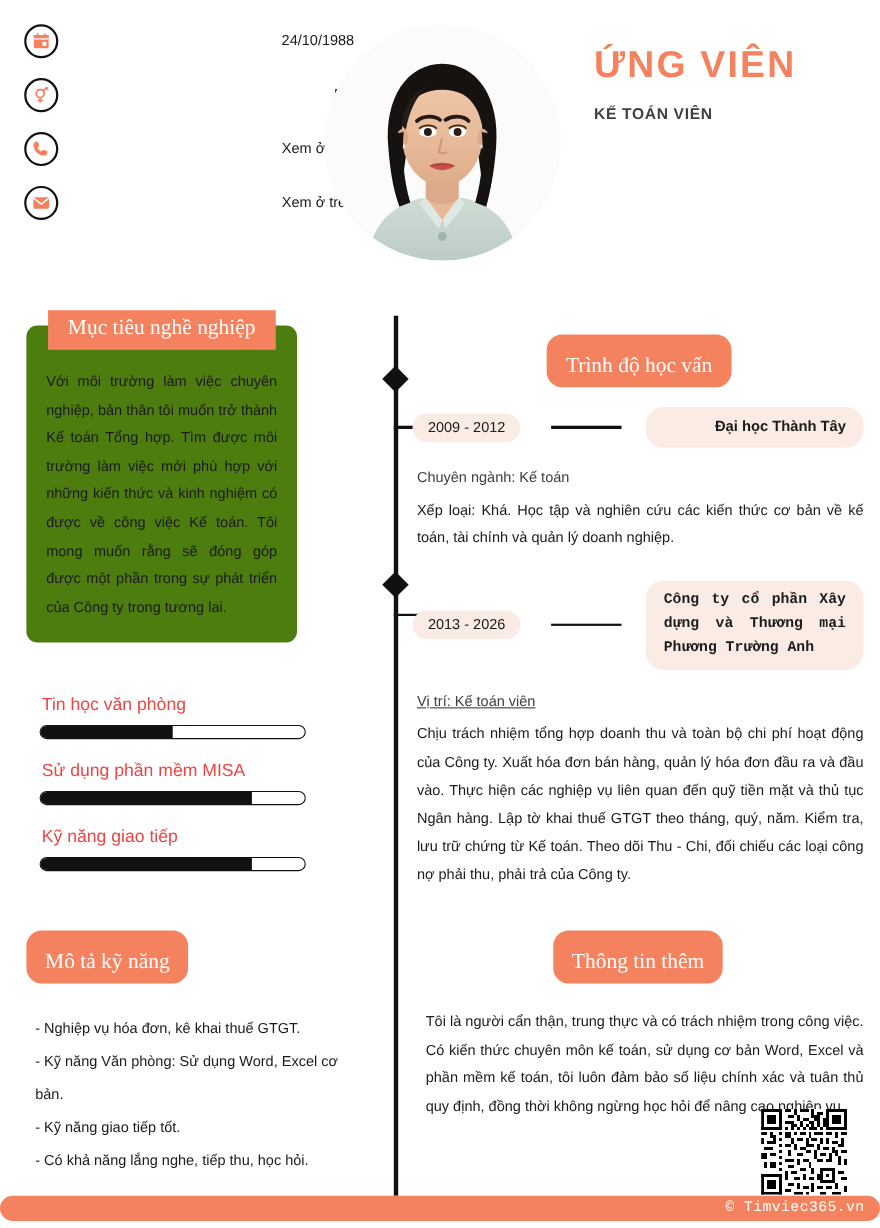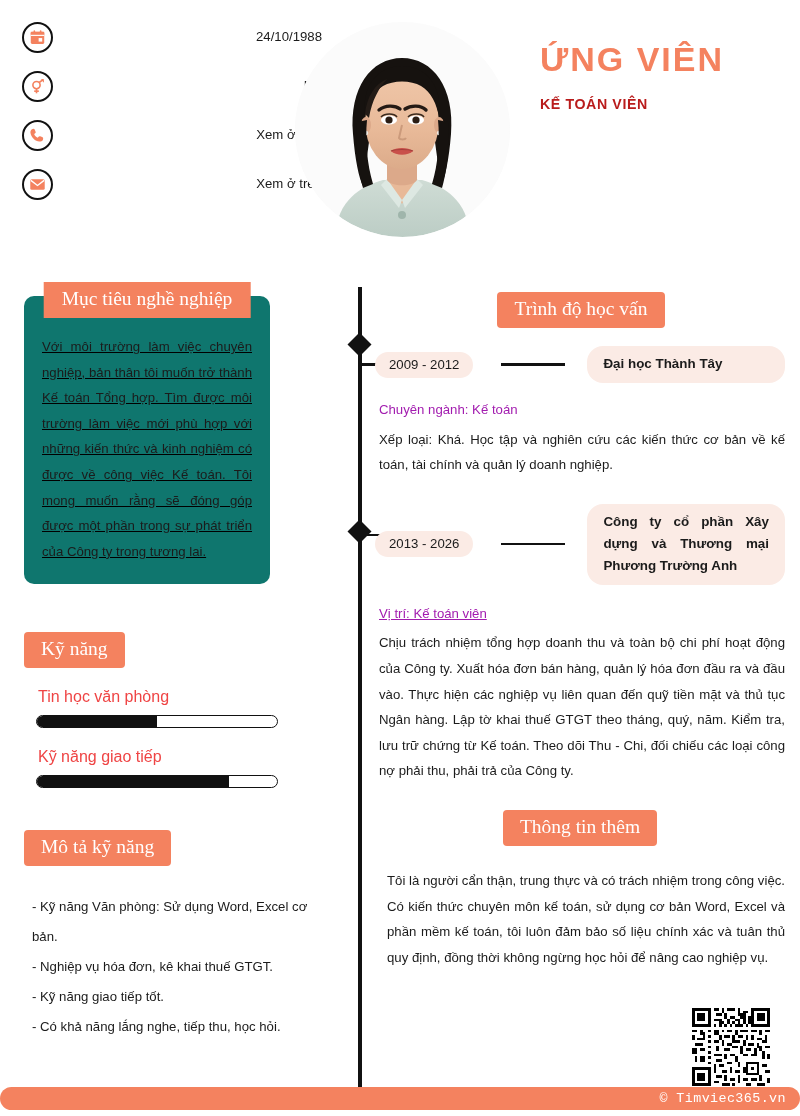--- a/index.html
+++ b/index.html
@@ -63,21 +63,21 @@
     font-weight: 700;
     letter-spacing: 2px;
     color: #f4825f;
     line-height: 42px;
   }
   .cv-role {
     margin-top: 16px;
     font-size: 14.2px;
     font-weight: 700;
     letter-spacing: 0.6px;
-    color: #b91c1c;
+    color: #404040;
   }
 
   
   .spine {
     position: absolute;
     left: 358px; top: 287px;
     width: 3.6px; height: 800px;
     background: #111111;
   }
   .spine-dot {
@@ -87,25 +87,24 @@
     background: #111111;
     transform: rotate(45deg);
   }
 
   
   .left-col { position: absolute; left: 24px; top: 296px; width: 306px; }
 
   
   .objective-panel {
     position: relative;
-    background: #0f766e;
+    background: #4d7c0f;
     border-radius: 10px;
     padding: 38px 18px 20px 18px;
     width: 246px;
-    text-decoration: underline;
   }
   .objective-banner {
     position: absolute;
     left: 50%; top: 0;
     transform: translate(-50%, -14px);
     background: #f4825f;
     color: #ffffff;
     font-family: "Liberation Serif", serif;
     font-size: 19.5px;
     padding: 4px 18px 6px 18px;
@@ -121,23 +120,24 @@
   }
 
   
   .pill {
     display: inline-block;
     background: #f4825f;
     color: #ffffff;
     font-family: "Liberation Serif", serif;
     font-size: 19.5px;
     line-height: 26px;
-    padding: 4px 17px 6px 17px;
-    border-radius: 4px;
+    padding: 16px 17px 6px 17px;
+    border-radius: 14px;
     white-space: nowrap;
+    margin-top: 12px;
   }
 
   .skills-block { margin-top: 48px; }
   .skill-item { margin-top: 20px; }
   .skill-name {
     font-size: 16px;
     color: #ef4444;
     margin-bottom: 9px;
     padding-left: 14px;
   }
@@ -198,38 +198,38 @@
   }
   .title-pill {
     background: #fbebe5;
     border-radius: 16px;
     padding: 7px 16px 8px 16px;
     font-size: 13.4px;
     font-weight: 700;
     color: #1b1b1b;
     line-height: 22px;
     flex: 1 1 auto;
-    text-align: left;
+    text-align: right;
     margin-left: -6px;
   }
-  .title-pill.two-line { text-align: justify; text-justify: inter-word; }
+  .title-pill.two-line { text-align: justify; text-justify: inter-word; font-family: Liberation Mono, monospace; }
 
   .body-text {
     margin-top: 12px;
     font-size: 13.2px;
     line-height: 25.6px;
     color: #1b1b1b;
     text-align: justify;
     text-justify: inter-word;
     padding-left: 4px;
   }
   .body-line {
     font-size: 13.2px;
     line-height: 25.6px;
-    color: #a21caf;
+    color: #404040;
     padding-left: 4px;
   }
   .sec-spacer-exp { margin-top: 26px; }
   .sec-spacer-more { margin-top: 26px; }
 
   
   .qr-box {
     position: absolute;
     left: 692px; top: 1008px;
     width: 78px; height: 78px;
@@ -382,43 +382,48 @@
   <div class="spine-dot" style="top:523px;"></div>
 
   <div class="left-col">
 
     <div class="objective-panel">
       <div class="objective-banner">Mục tiêu nghề nghiệp</div>
       <div class="objective-text">Với môi trường làm việc chuyên nghiệp, bản thân tôi muốn trở thành Kế toán Tổng hợp. Tìm được môi trường làm việc mới phù hợp với những kiến thức và kinh nghiệm có được về công việc Kế toán. Tôi mong muốn rằng sẽ đóng góp được một phần trong sự phát triển của Công ty trong tương lai.</div>
     </div>
 
     <div class="skills-block">
-      <div class="pill">Kỹ năng</div>
 
       <div class="skill-item">
         <div class="skill-name">Tin học văn phòng</div>
         <div class="skill-bar">
           <div class="skill-fill" style="width:50%;"></div>
         </div>
       </div>
 
+      <div class="skill-item">
+        <div class="skill-name">Sử dụng phần mềm MISA</div>
+        <div class="skill-bar">
+          <div class="skill-fill" style="width:80%;"></div>
+        </div>
+      </div>
 
       <div class="skill-item">
         <div class="skill-name">Kỹ năng giao tiếp</div>
         <div class="skill-bar">
           <div class="skill-fill" style="width:80%;"></div>
         </div>
       </div>
     </div>
 
     <div class="desc-block">
       <div class="pill">Mô tả kỹ năng</div>
       <div class="desc-lines">
+        <p>- Nghiệp vụ hóa đơn, kê khai thuế GTGT.</p>
         <p>- Kỹ năng Văn phòng: Sử dụng Word, Excel cơ bản.</p>
-        <p>- Nghiệp vụ hóa đơn, kê khai thuế GTGT.</p>
         <p>- Kỹ năng giao tiếp tốt.</p>
         <p>- Có khả năng lắng nghe, tiếp thu, học hỏi.</p>
       </div>
     </div>
 
   </div>
 
   <div class="right-col">
 
     <div>

